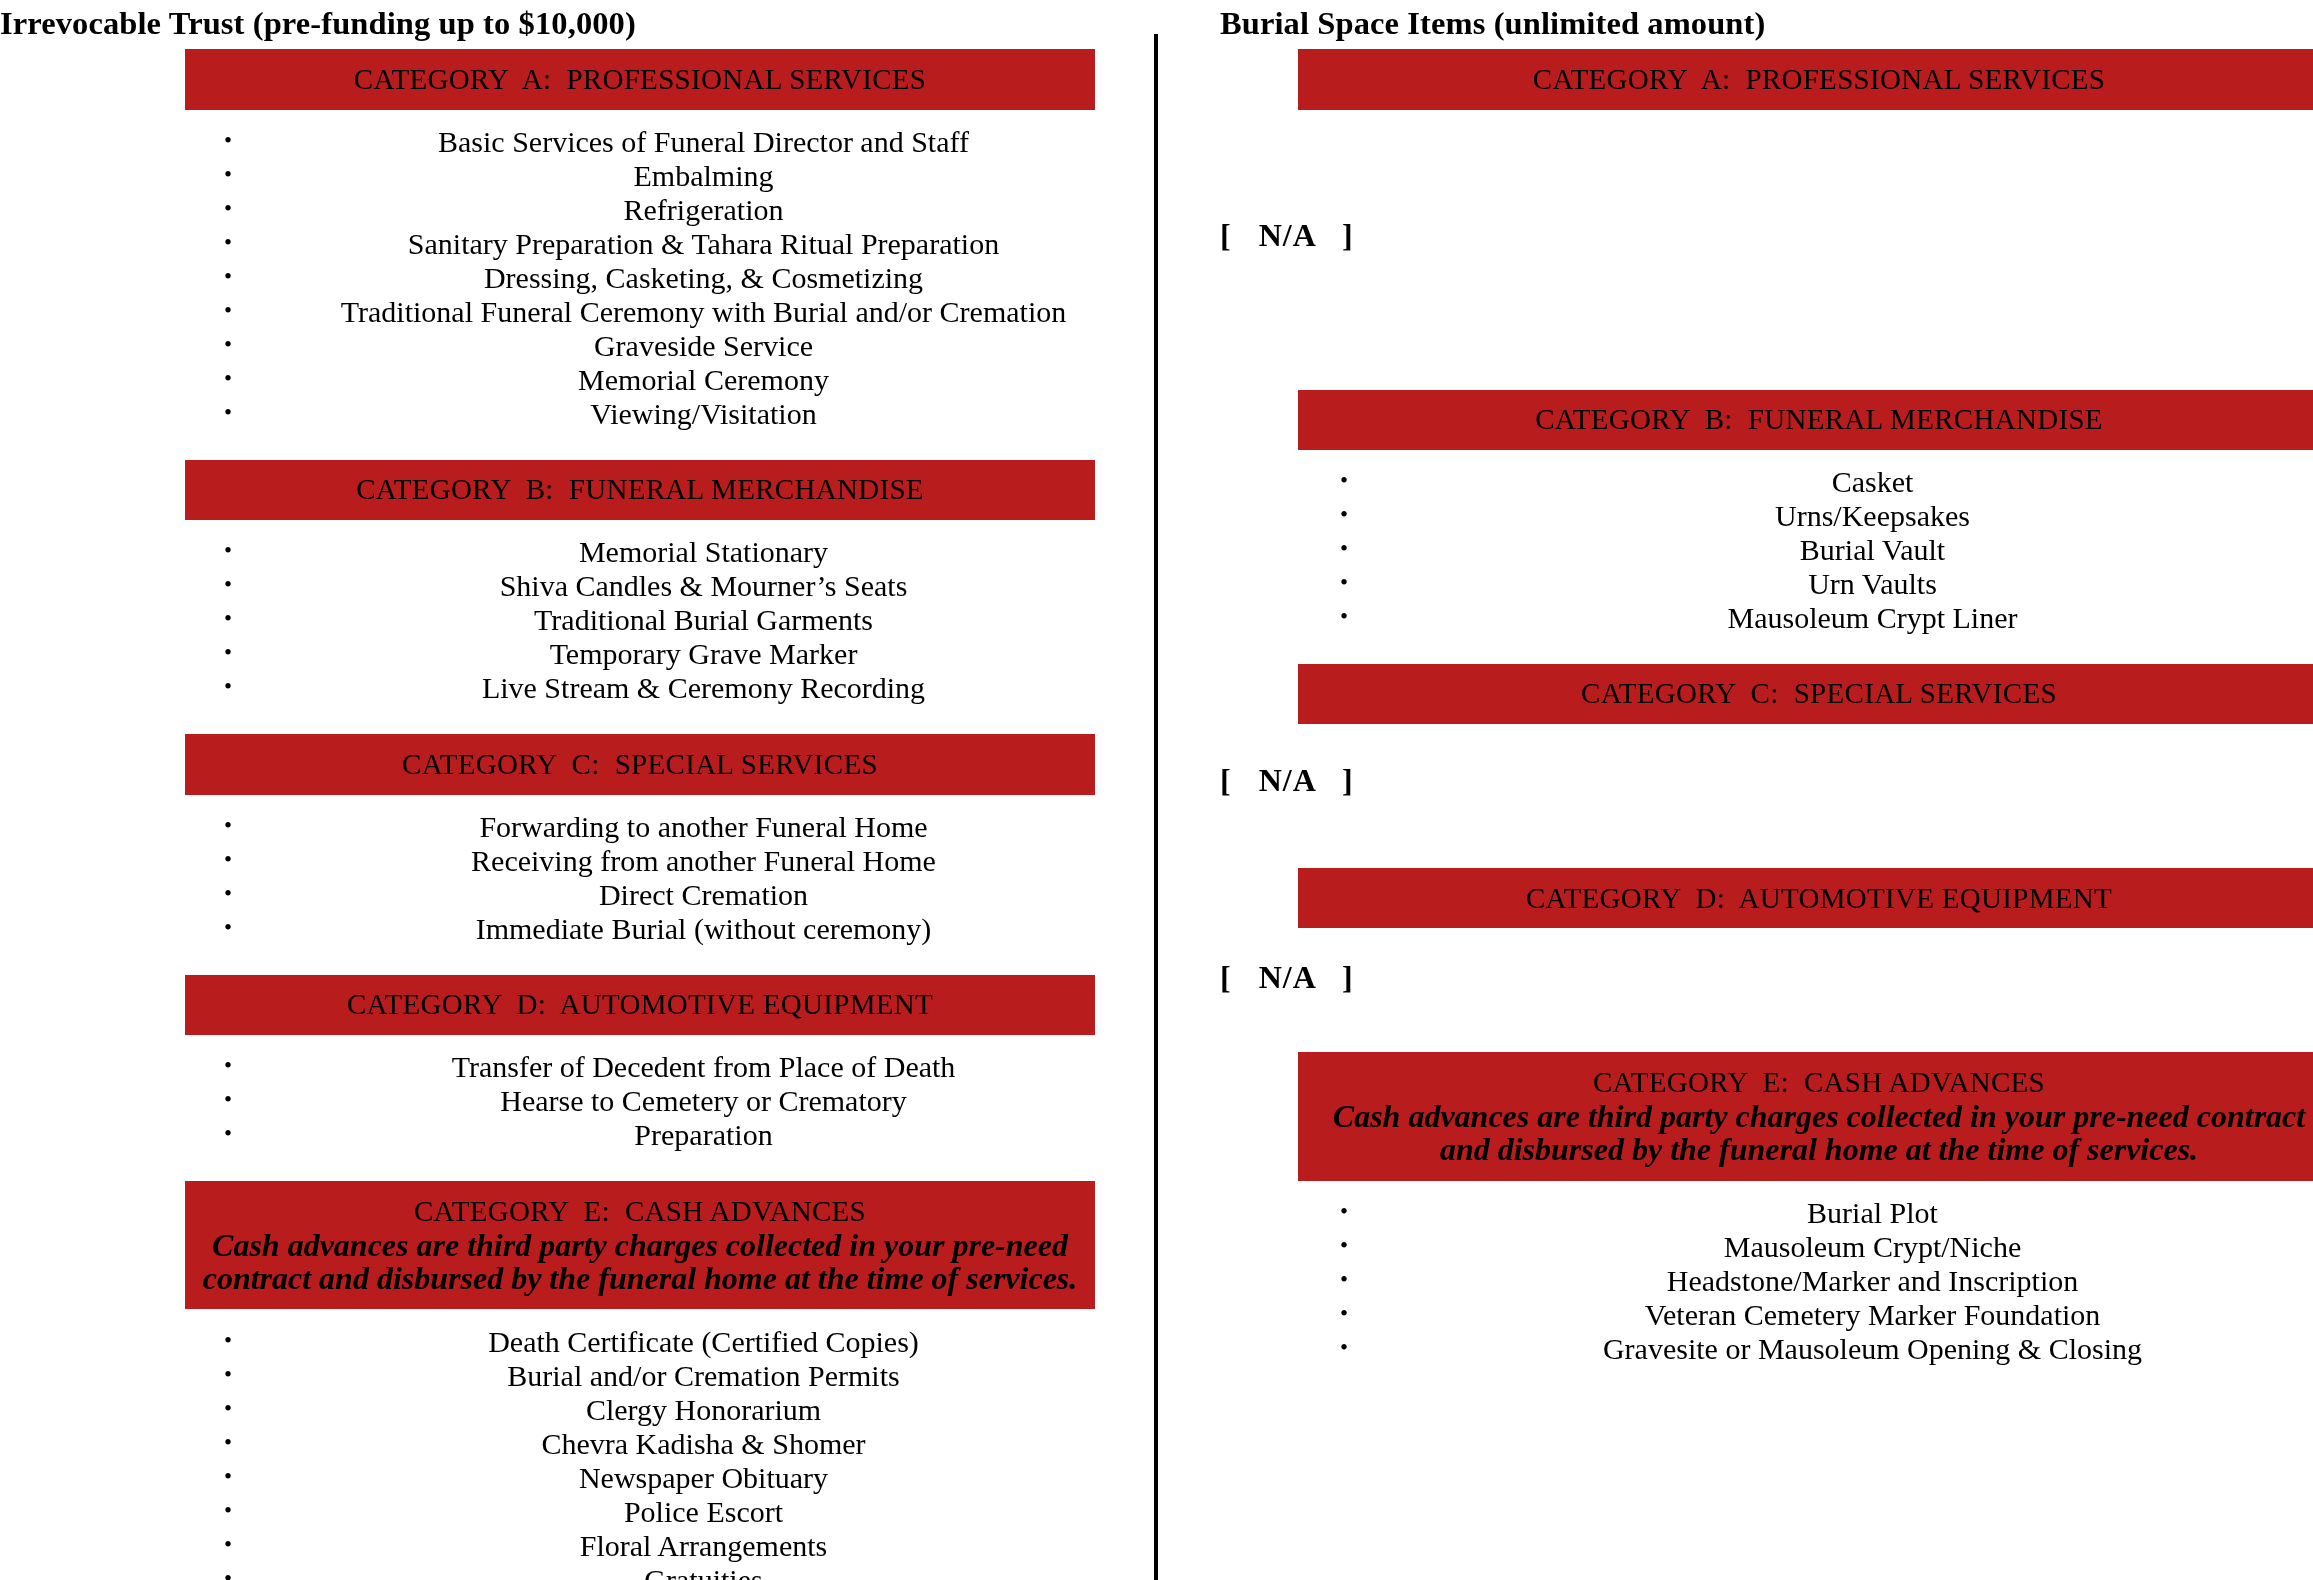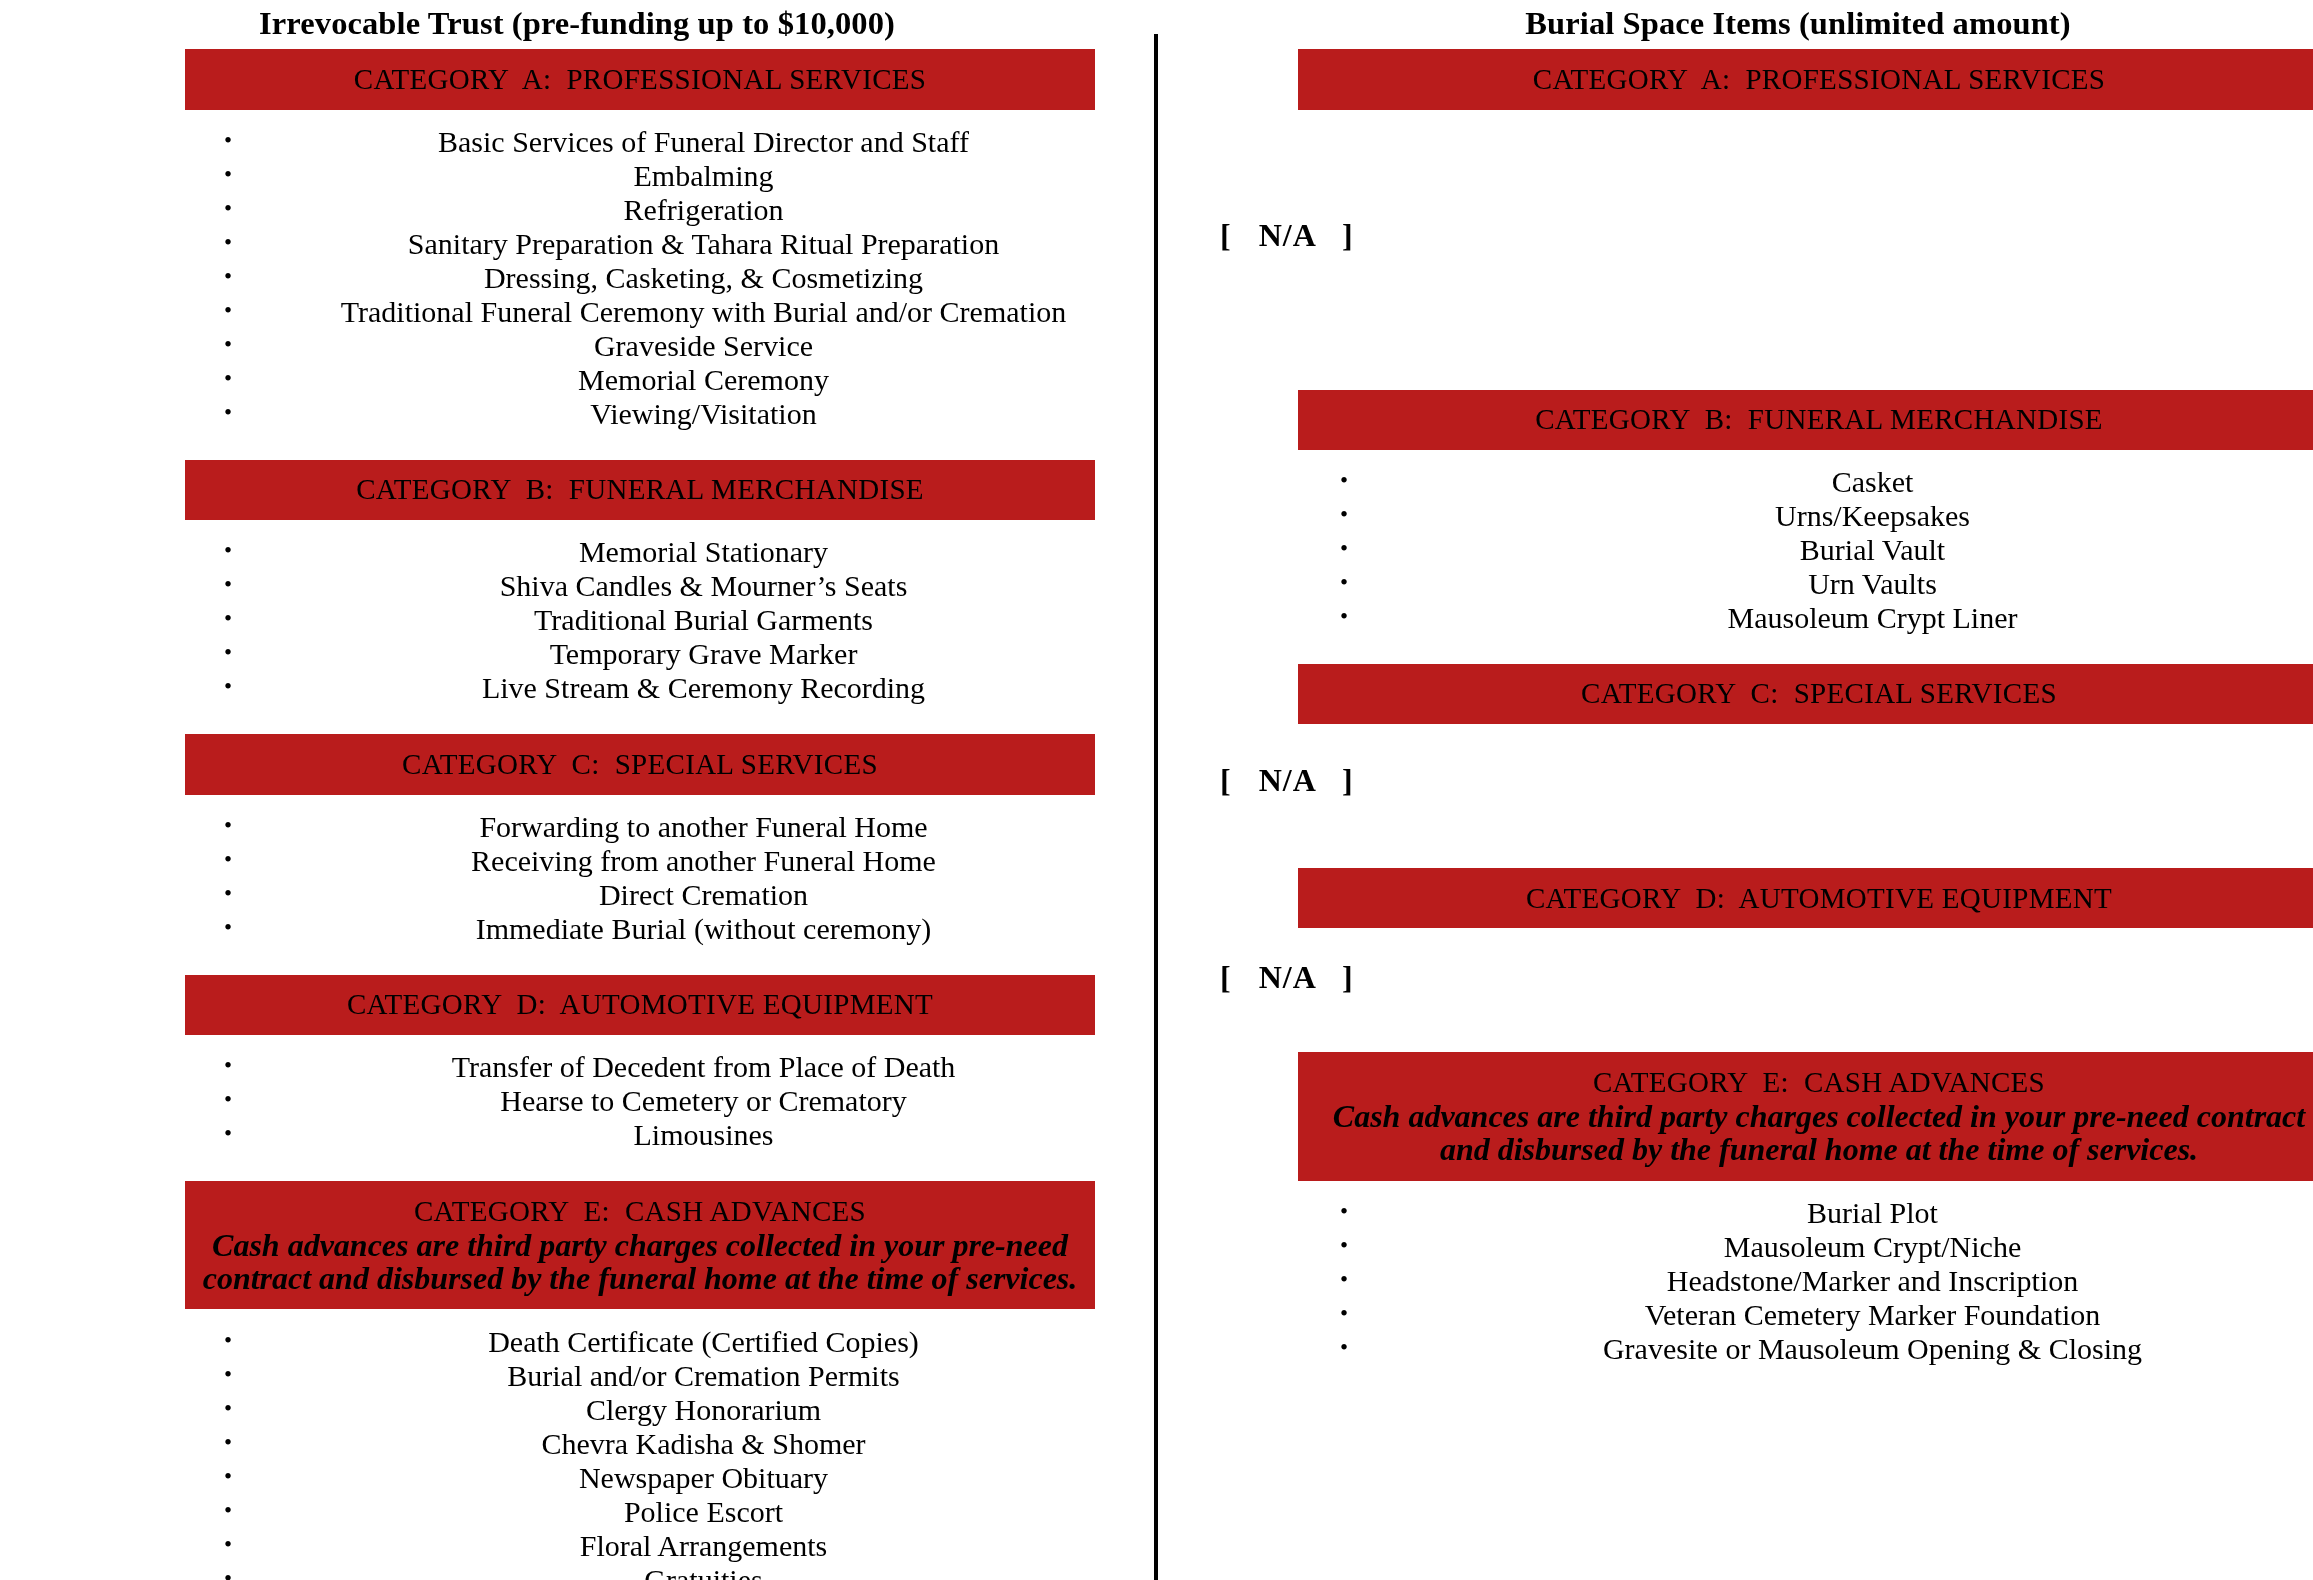--- a/index.html
+++ b/index.html
@@ -34,21 +34,20 @@
 
   .column {
     position: absolute;
     top: 0;
     box-sizing: border-box;
   }
   #col-left  { left: 0px;    width: 1154px; }
   #col-right { left: 1220px; width: 1156px; }
 
   .col-title {
-    text-align: center;
     font-weight: bold;
     font-size: 32.5px;
     line-height: 38px;
     padding-top: 3.8px;
     letter-spacing: 0.1px;
     white-space: nowrap;
   }
 
   .sections {
     margin-top: 7.6px;
@@ -176,21 +175,21 @@
       </div>
       <div class="spacer-sm"></div>
 
       <div class="section">
         <div class="cat-bar">
           <span class="cat-title">CATEGORY  D:  AUTOMOTIVE EQUIPMENT</span>
         </div>
         <ul class="items">
           <li>Transfer of Decedent from Place of Death</li>
           <li>Hearse to Cemetery or Crematory</li>
-          <li>Limousines</li>
+          <li>Preparation</li>
         </ul>
       </div>
       <div class="spacer-sm"></div>
 
       <div class="section">
         <div class="cat-bar">
           <span class="cat-title">CATEGORY  E:  CASH ADVANCES</span>
           <span class="cat-note">Cash advances are third party charges collected in your pre-need contract and disbursed by the funeral home at the time of services.</span>
         </div>
         <ul class="items">

